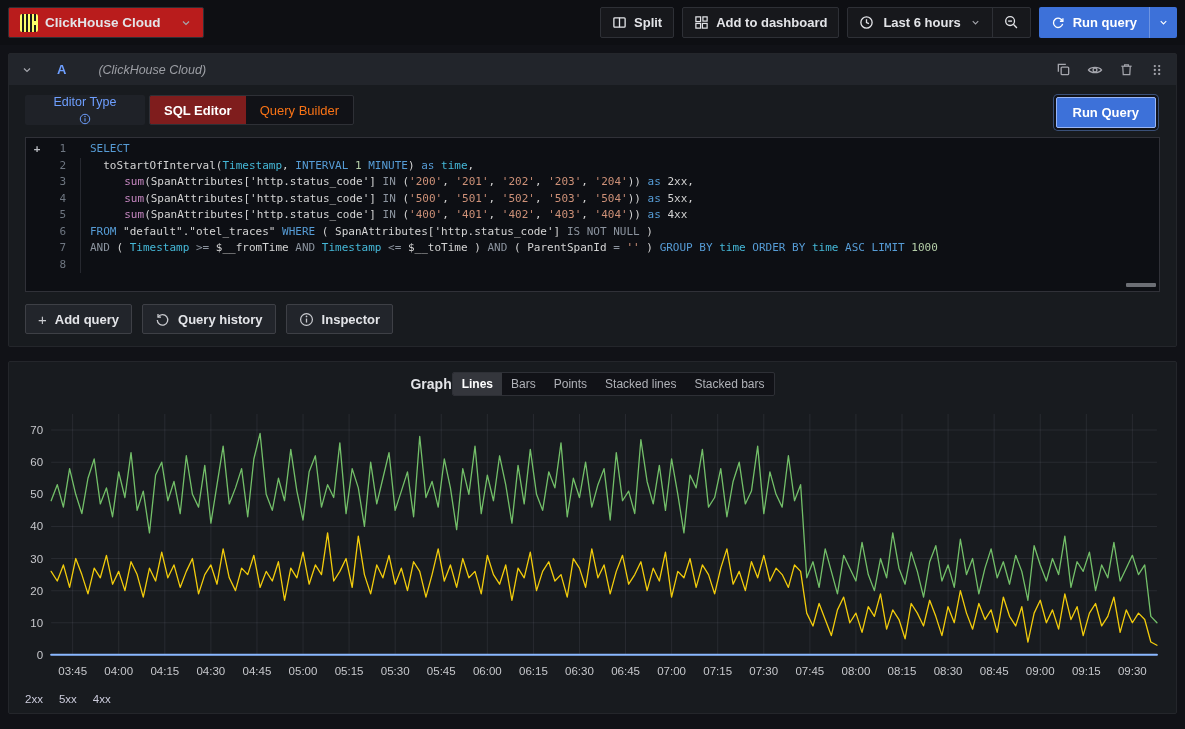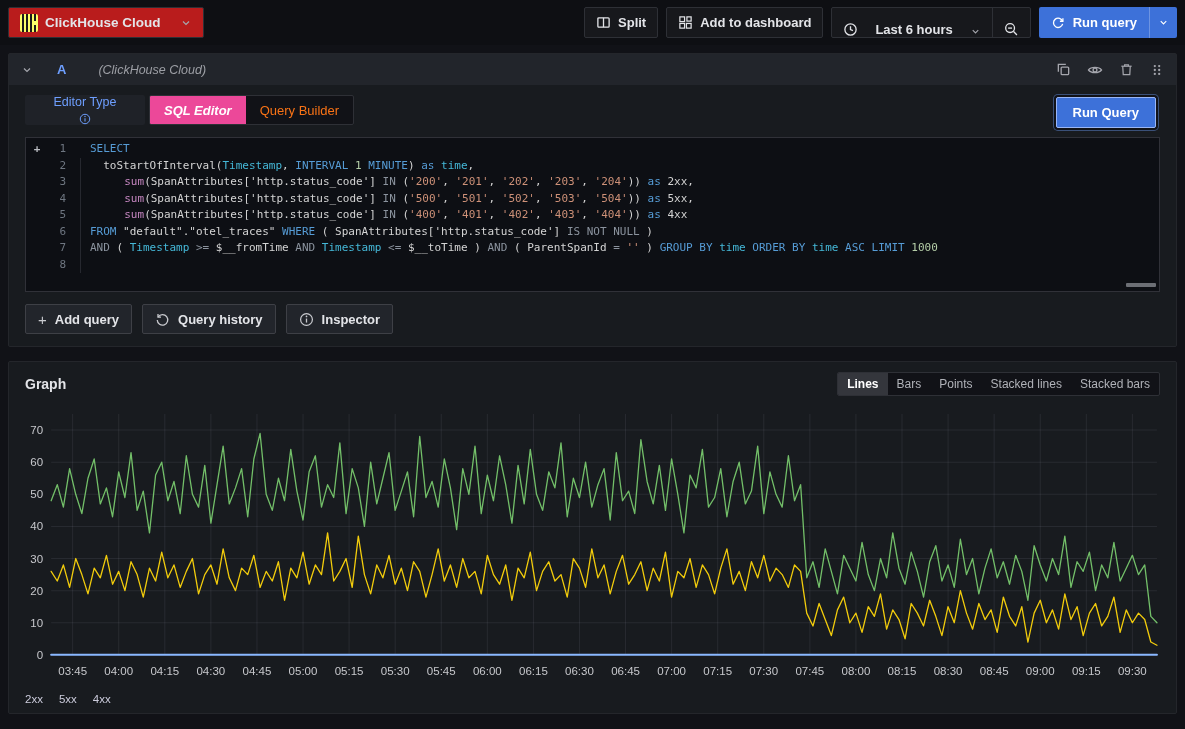--- a/index.html
+++ b/index.html
@@ -8,21 +8,21 @@
   
   .topbar { height:45px; display:flex; align-items:center; justify-content:space-between; padding:0 8px; background:#0e0f13; }
   .btn { display:inline-flex; align-items:center; gap:7px; height:31px; padding:0 11px; background:#17181c; border:1px solid #2e3036; border-radius:2px; color:#e3e4e8; font-size:13px; font-weight:600; cursor:pointer; white-space:nowrap; }
   .btn svg { flex:0 0 auto; }
   .ds-picker { width:196px; justify-content:flex-start; background:#b91c1c; }
   .ds-picker .lbl { flex:1; text-align:left; font-weight:600; font-size:13.5px; }
   .ch-logo { width:18px; height:18px; border-radius:2px; background:repeating-linear-gradient(90deg,#faff69 0 2px,#1b1b1b 2px 4px); background-color:#faff69; position:relative; }
   .ch-logo::after { content:""; position:absolute; right:2px; top:7px; width:2px; height:4px; background:#faff69; }
   .topbar-right { display:flex; align-items:center; gap:8px; }
   .joined { display:flex; align-items:stretch; border:1px solid #2e3036; border-radius:2px; background:#17181c; height:31px; }
-  .joined .seg { display:flex; align-items:flex-end; gap:17px; padding:0 11px; font-size:13px; font-weight:600; color:#e3e4e8; cursor:pointer; }
+  .joined .seg { display:flex; align-items:center; gap:9px; padding:0 11px; font-size:13px; font-weight:600; color:#e3e4e8; cursor:pointer; }
   .joined .seg + .seg { border-left:1px solid #2e3036; }
   .run-query { display:flex; align-items:stretch; height:31px; border-radius:2px; overflow:hidden; background:#3d71d9; cursor:pointer; }
   .run-query .main { display:flex; align-items:center; gap:8px; padding:0 12px; color:#fff; font-size:13px; font-weight:600; }
   .run-query .caret { display:flex; align-items:center; padding:0 8px; border-left:1px solid rgba(255,255,255,.25); color:#fff; }
   .icon { color:#a5a6ad; display:inline-flex; }
 
   
   .panel { margin:8px; background:#181b1f; border:1px solid #24262b; border-radius:2px; }
 
   
@@ -30,21 +30,21 @@
   .qhdr .refid { color:#6e9fff; font-weight:700; font-size:13px; margin-left:14px; }
   .qhdr .dsnote { color:#9d9fa5; font-style:italic; font-size:12.5px; margin-left:22px; }
   .qhdr .spacer { flex:1; }
   .qhdr .hicons { display:flex; align-items:center; gap:16px; }
   .qbody { padding:10px 16px 12px 16px; }
   .fields-top { display:flex; justify-content:space-between; align-items:flex-start; }
   .field-row { display:flex; align-items:center; margin-bottom:4px; }
   .inline-label { width:120px; height:30px; display:flex; align-items:center; justify-content:space-between; padding:0 8px; background:#1f2228; border-radius:2px; color:#6e9fff; font-size:12.5px; font-weight:500; margin-right:4px;flex-direction:column; }
   .seg-group { display:flex; align-items:stretch; height:30px; border:1px solid #2e3036; border-radius:2px; background:#111217; overflow:hidden; }
   .seg-opt { display:flex; align-items:center; padding:0 14px; font-size:13px; color:#f97316; cursor:pointer; }
-  .seg-opt.active { background:#ec4899; color:#fff; font-weight:700;font-style:italic; }
+  .seg-opt.active { background:#7f1d1d; color:#fff; font-weight:700; }
   .runq-btn { height:31px; padding:0 16px; background:#3d71d9; border:1px solid #9ab6f5; border-radius:2px; color:#fff; font-size:13px; font-weight:600; cursor:pointer; box-shadow:0 0 0 2px rgba(17,18,23,1), 0 0 0 3px rgba(110,159,255,.4); margin:2px 4px 0 0; }
 
   
   .code-editor { position:relative; margin-top:8px; border:1px solid #303138; background:#0d0f14; font-family:"DejaVu Sans Mono",monospace; font-size:11px; line-height:16.5px; padding:3px 0 18px 0; cursor:text; }
   .code-line { display:flex; }
   .code-line .gut { width:54px; flex:0 0 auto; display:flex; align-items:center; color:#6e7681; }
   .code-line .gut .plus { width:22px; text-align:center; color:#b9bcc2; font-weight:700; }
   .code-line .gut .num { flex:1; text-align:right; padding-right:14px; }
   .code-line .src { white-space:pre; color:#d4d4d4; border-left:1px solid #26282f; padding-left:9px; }
   .code-line:first-child .src { border-left-color:transparent; }
@@ -55,21 +55,21 @@
   .tk-n { color:#b5cea8; }
   .tk-o { color:#8b939e; }
   .hscroll { position:absolute; right:3px; bottom:4px; width:30px; height:4px; background:#6c6f75; border-radius:1px; }
 
   .footer-btns { display:flex; gap:10px; margin-top:12px; }
   .sec-btn { display:inline-flex; align-items:center; gap:8px; height:30px; padding:0 12px; background:#22252b; border:1px solid #3e4046; border-radius:2px; color:#e3e4e8; font-size:13px; font-weight:600; cursor:pointer; }
   .sec-btn .plus-glyph { font-size:15px; font-weight:400; color:#c9cacf; }
 
   
   .graph-panel { margin-top:14px; padding:10px 0 6px 0; }
-  .ghdr { display:flex; justify-content:space-between; align-items:center; padding:0 16px 6px 16px; }
+  .ghdr { display:flex; justify-content:center; align-items:center; padding:0 16px 6px 16px; }
   .gtitle { font-size:14px; font-weight:700; color:#e3e4e8; }
   .modes { display:flex; align-items:stretch; height:24px; border:1px solid #2e3036; border-radius:2px; background:#111217; overflow:hidden; }
   .mode-opt { display:flex; align-items:center; padding:0 9px; font-size:12px; color:#b0b2b8; cursor:pointer; }
   .mode-opt.active { background:#34363c; color:#fff; font-weight:700; }
   .chart-wrap { padding:4px 12px 0 6px; }
   #chart-svg { width:100%; display:block; }
   .grid { stroke:rgba(204,204,220,0.09); stroke-width:1; }
   .axis-label { fill:#c7c8cc; font-family:"Liberation Sans",sans-serif; font-size:11.5px; }
   .series-line { fill:none; stroke-linejoin:round; stroke-linecap:round; }
   .legend { display:flex; gap:16px; align-items:center; padding:6px 0 2px 16px; }

